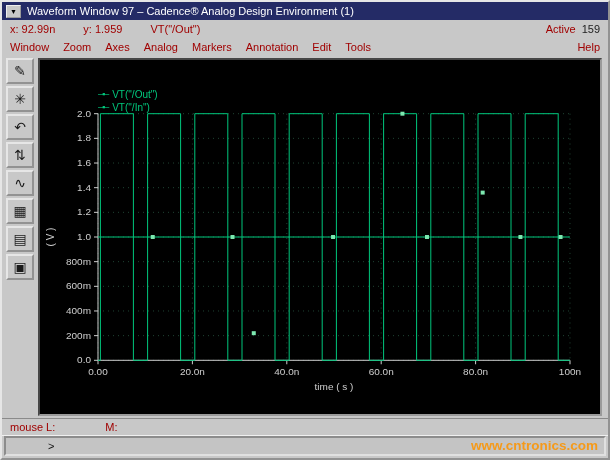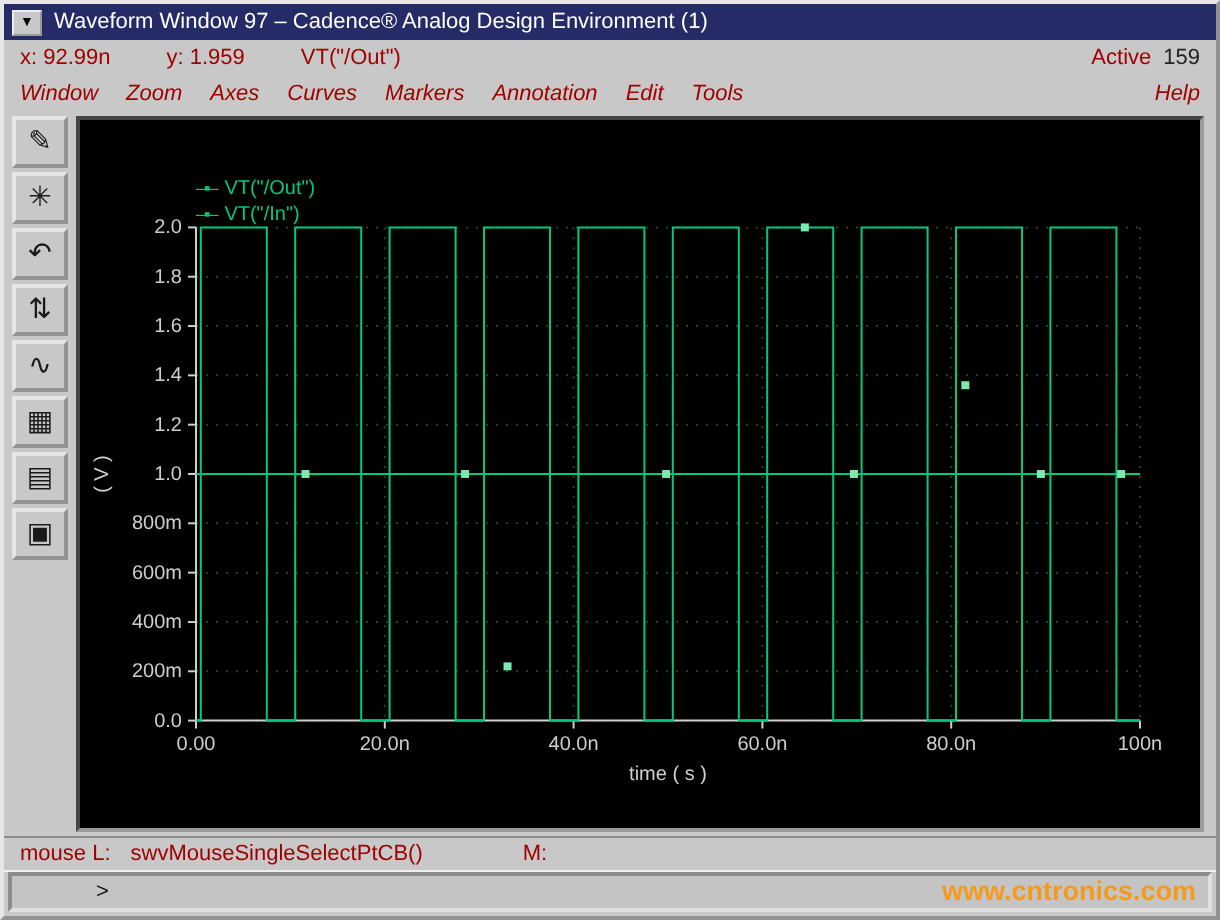--- a/index.html
+++ b/index.html
@@ -35,21 +35,21 @@
   .coord-row .seg { margin-right: 28px; }
   .coord-row .spacer { flex: 1; }
   .active-value { color: #222; margin-left: 6px; }
   
   .menubar {
     height: 19px; flex: 0 0 19px;
     display: flex; align-items: center; gap: 14px;
     padding: 0 8px; font-size: 11px; color: #a00000;
   }
   .menubar .spacer { flex: 1; }
-  .menu-item { cursor: default; font-style: italic; }
+  .menu-item { cursor: default; }
   
   .main { flex: 1 1 auto; display: flex; min-height: 0; }
   .toolbar {
     width: 36px; flex: 0 0 36px;
     display: flex; flex-direction: column; align-items: center;
     padding: 2px 0; gap: 2px;
   }
   .tool {
     width: 28px; height: 26px;
     background: #c8c8c8; border: 2px outset #e6e6e6;
@@ -113,21 +113,21 @@
     <span class="seg">VT("/Out")</span>
     <span class="spacer"></span>
     <span>Active</span>
     <span class="active-value">159</span>
   </div>
 
   <div class="menubar">
     <span class="menu-item">Window</span>
     <span class="menu-item">Zoom</span>
     <span class="menu-item">Axes</span>
-    <span class="menu-item">Curves</span>
+    <span class="menu-item">Analog</span>
     <span class="menu-item">Markers</span>
     <span class="menu-item">Annotation</span>
     <span class="menu-item">Edit</span>
     <span class="menu-item">Tools</span>
     <span class="spacer"></span>
     <span class="menu-item">Help</span>
   </div>
 
   <div class="main">
     <div class="toolbar">
@@ -236,21 +236,20 @@
             <span class="lmark">–▪–</span>
             <span>VT("/In")</span>
           </div>
         </div>
       </div>
     </div>
   </div>
 
   <div class="statusbar">
     <span>mouse L:</span>
-    <span>swvMouseSingleSelectPtCB()</span>
     <span style="margin-left:40px">M:</span>
     <span class="spacer"></span>
   </div>
 
   <div class="promptrow">
     <span>&gt;</span>
   </div>
 
   <div class="watermark">www.cntronics.com</div>
 </div>

